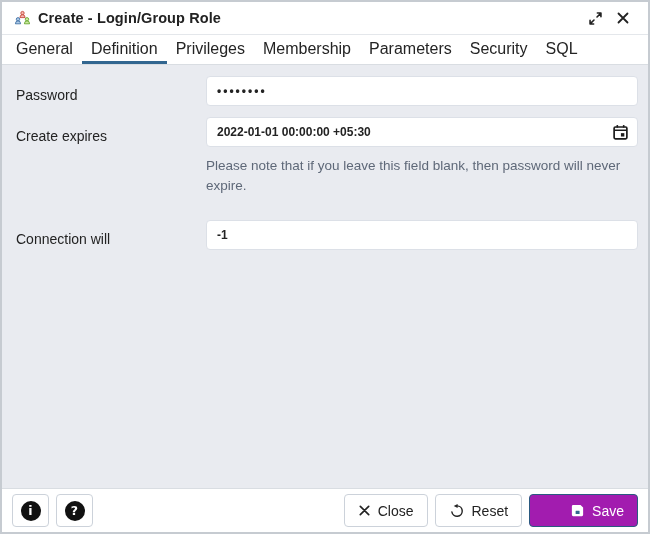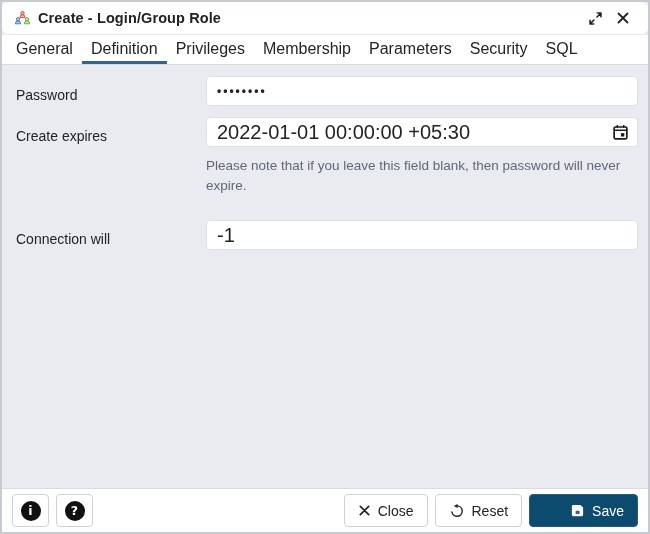--- a/index.html
+++ b/index.html
@@ -12,21 +12,21 @@
     border: 2px solid #c6cbd1;
     display: flex; flex-direction: column;
     overflow: hidden;
   }
 
   
   .titlebar {
     height: 33px; background: #ffffff;
     border-bottom: 1px solid #e4e7eb;
     display: flex; align-items: center;
-    padding: 0 14px 0 12px; flex: 0 0 auto; border-radius: 6px;
+    padding: 0 14px 0 12px; flex: 0 0 auto;
   }
   .titlebar .role-icon { display: inline-flex; margin-right: 7px; }
   .titlebar .title { font-size: 14.5px; font-weight: 700; color: #222; letter-spacing: .1px; }
   .titlebar .spacer { flex: 1; }
   .win-btn {
     background: none; border: none; cursor: pointer;
     display: inline-flex; align-items: center; justify-content: center;
     width: 22px; height: 22px; color: #222;
   }
   .win-btn + .win-btn { margin-left: 6px; }
@@ -50,22 +50,23 @@
   .body { flex: 1 1 auto; padding: 11px 10px 0 14px; overflow: hidden; }
   .form-row { display: flex; align-items: center; margin-bottom: 11px; gap: 34px; }
   .form-label {
     flex: 0 0 156px; font-size: 14px; color: #232323; padding-top: 7px;
   }
   .form-control-wrap { flex: 1 1 auto; position: relative; }
   .text-input {
     width: 100%; height: 30px;
     border: 1px solid #dce0e7; border-radius: 4px;
     background: #fff; padding: 0 10px;
-    font-size: 20px; color: #232323; font-family: inherit;
+    font-size: 12px; color: #232323; font-family: inherit;
     outline: none;
+    font-weight: bold;
   }
   .password-input { font-size: 12px; font-weight: 700; letter-spacing: 2px; }
   .with-icon { padding-right: 38px; }
   .input-icon-btn {
     position: absolute; right: 4px; top: 3px;
     width: 28px; height: 24px;
     border: none; background: transparent; cursor: pointer;
     display: flex; align-items: center; justify-content: center; color: #1c1c1c;
   }
   .note-row { margin-top: -4px; margin-bottom: 25px; }
@@ -85,21 +86,21 @@
     height: 33px; border-radius: 4px;
     border: 1px solid #ccd2da; background: #fff;
     font-size: 14px; color: #232323; font-family: inherit;
     display: inline-flex; align-items: center; justify-content: center;
     gap: 7px; padding: 0 13px; cursor: pointer;
   }
   .icon-btn { width: 37px; padding: 0; }
   .btn + .btn { margin-left: 7px; }
   .right-group { margin-left: auto; display: flex; align-items: center; }
   .btn-primary {
-    background: #0c4a6e; border-color: #295ptr77; border-color: #2a5a80; color: #fff; padding-left: 40px;
+    background: #a21caf; border-color: #295ptr77; border-color: #2a5a80; color: #fff; padding-left: 40px;
   }
   .glyph-circle {
     width: 20px; height: 20px; border-radius: 50%;
     background: #111; color: #fff;
     display: inline-flex; align-items: center; justify-content: center;
     font-size: 12.5px; font-weight: 700; font-family: "DejaVu Sans", sans-serif;
   }
   svg { display: block; }
 </style>
 </head>

